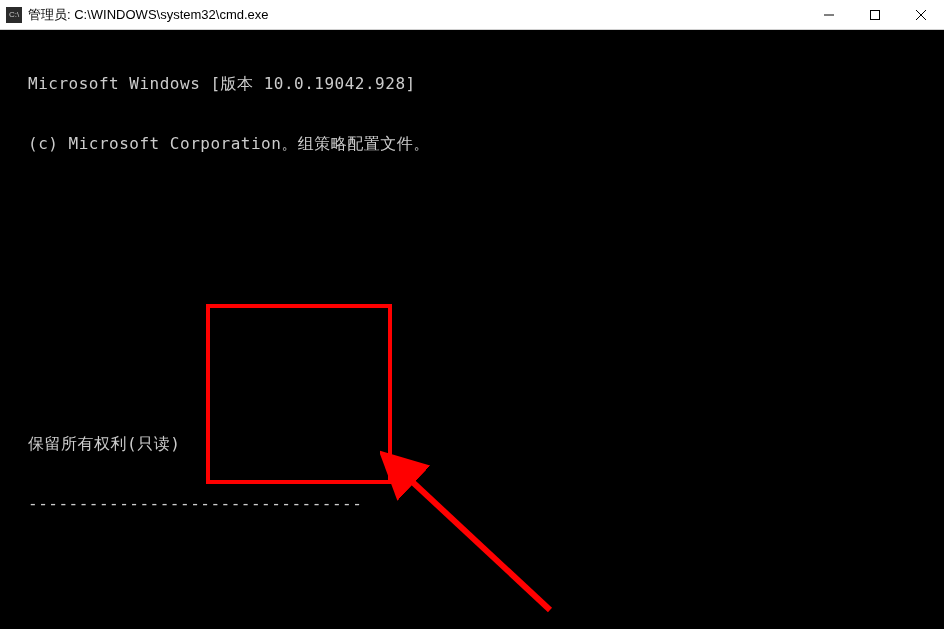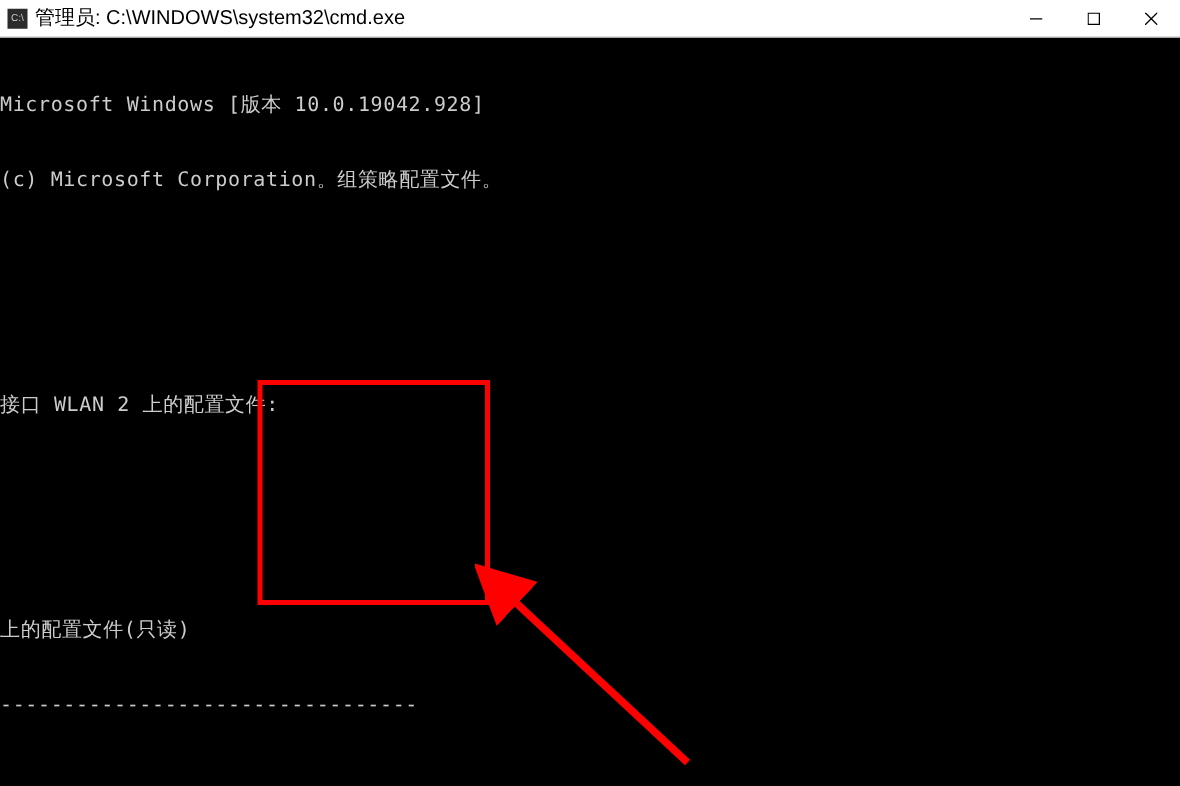--- a/index.html
+++ b/index.html
@@ -37,21 +37,21 @@
       background: #2b2b2b;
       display: flex;
       align-items: center;
       justify-content: center;
       font-size: 8px;
       color: #ccc;
       font-family: sans-serif;
     }
     .title-text {
       color: #000;
-      font-size: 16px;
+      font-size: 13px;
       font-family: "Microsoft YaHei", sans-serif;
       text-align: right;
     }
     .window-controls {
       display: flex;
       height: 100%;
     }
     .win-btn {
       width: 46px;
       height: 100%;
@@ -62,20 +62,21 @@
     }
     .terminal {
       padding: 4px 0 0 0;
       white-space: pre;
       line-height: 20px;
       letter-spacing: 0.5px;
       position: relative;
     }
     .line {
       min-height: 20px;
+      margin-left: 28px;
     }
     .highlight-box {
       position: absolute;
       border: 4px solid #ff0000;
       pointer-events: none;
     }
     .arrow-svg {
       position: absolute;
       pointer-events: none;
     }
@@ -106,24 +107,23 @@
         </svg>
     </div>
   </div>
 </div>
 
 <div class="terminal">
   <div class="line">Microsoft Windows [版本 10.0.19042.928]</div>
   <div class="line">(c) Microsoft Corporation。组策略配置文件。</div>
   <div class="line"></div>
   <div class="line"></div>
-  <div class="line">接口 WLAN 2 上的配置文件:</div>
   <div class="line"></div>
   <div class="line"></div>
-  <div class="line">上的配置文件(只读)</div>
+  <div class="line">保留所有权利(只读)</div>
   <div class="line">---------------------------------</div>
   
   
   
   
   
   
   
   
   

